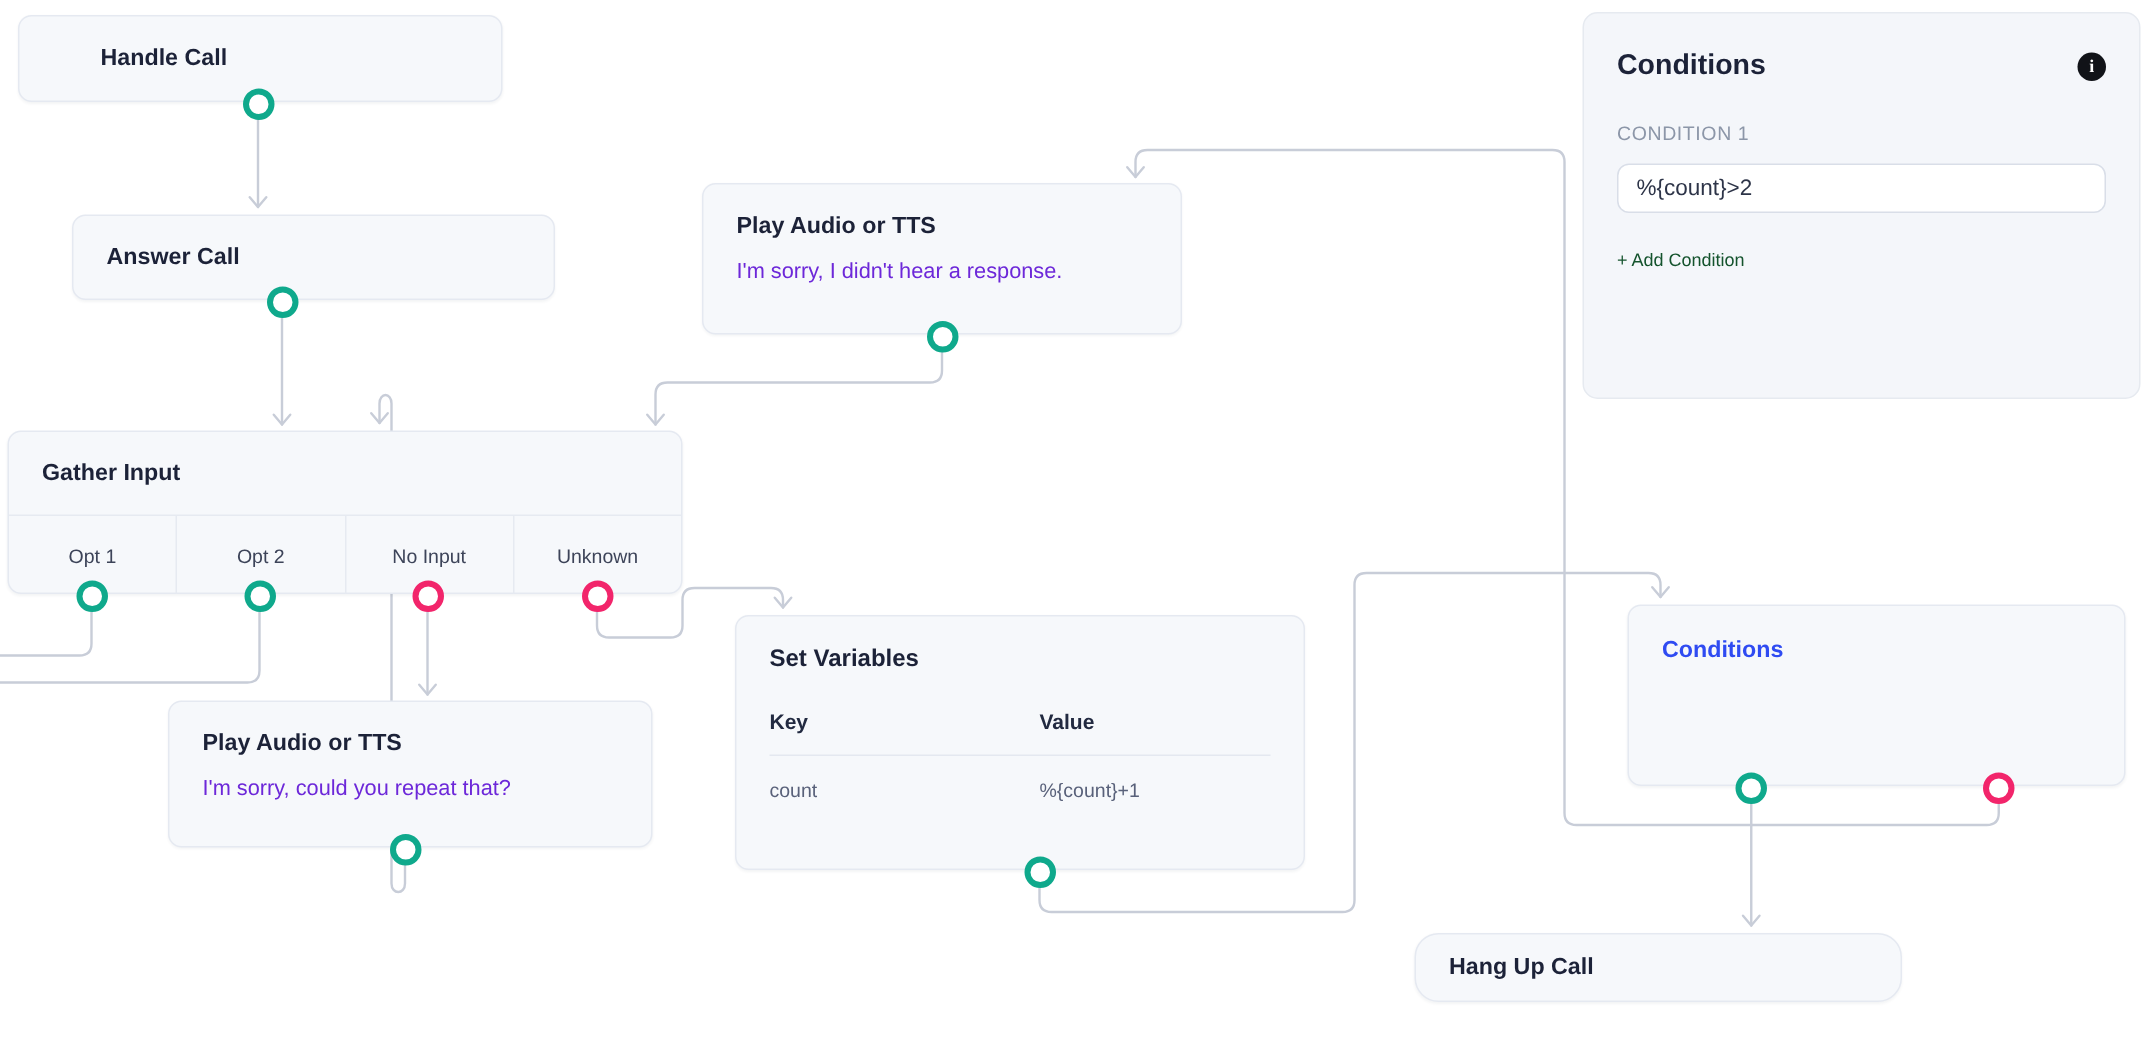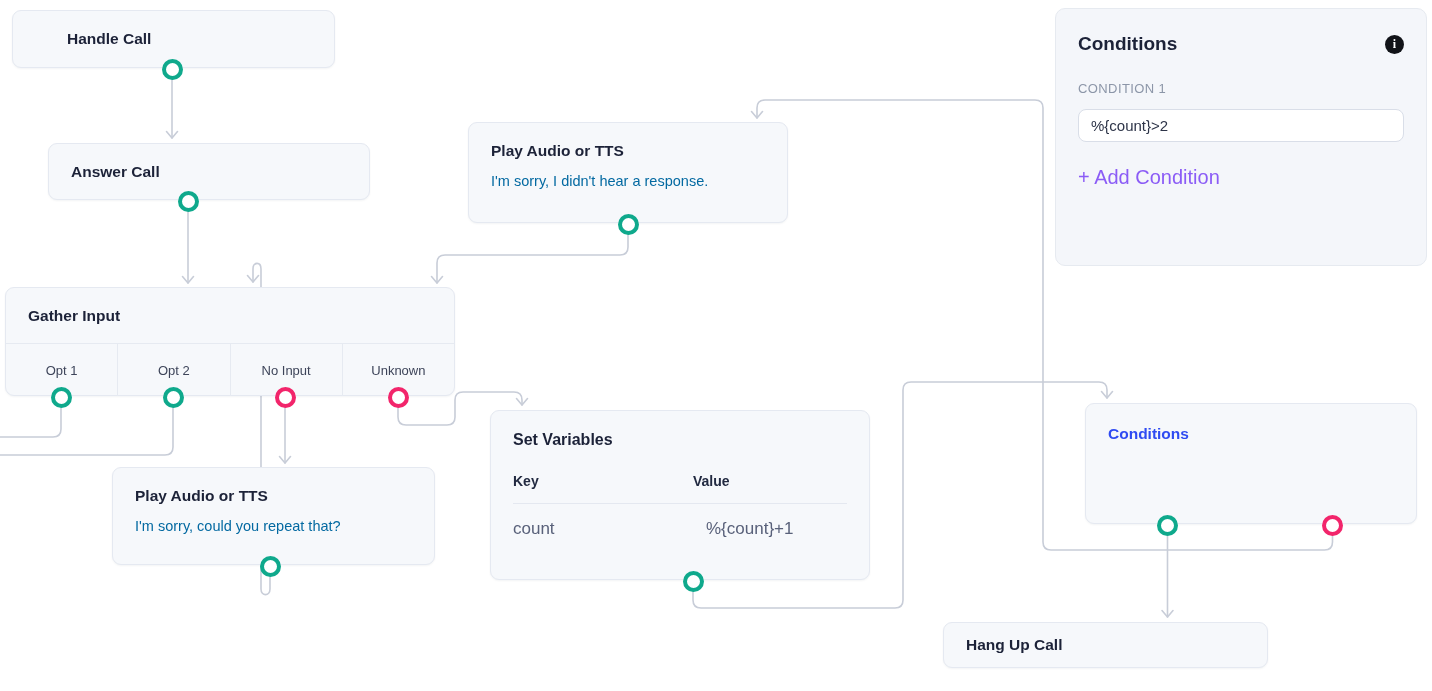--- a/index.html
+++ b/index.html
@@ -9,52 +9,52 @@
   .node{
     position:absolute;background:#f6f8fb;border:1px solid #e5e9f1;border-radius:9px;
     box-shadow:0 1px 2px rgba(20,30,60,.05);box-sizing:border-box;color:#1c2238;
   }
   .node .titlebar{display:flex;align-items:center;padding:0 22px;font-weight:bold;font-size:15.5px;color:#1c2238;}
   .node.simple .titlebar{height:100%;}
   .blue-title{color:#2f4bf2 !important;}
 
   .playnode{padding:19px 22px 0 22px;}
   .playnode .ptitle{font-weight:bold;font-size:15.5px;margin-bottom:13px;}
-  .playnode .pbody{font-size:14.5px;color:#0369a1;}
+  .playnode .pbody{font-size:14.5px;color:#6d28d9;}
 
   .branch-row{display:flex;border-top:1px solid #e6eaf1;height:52px;}
   .branch-cell{flex:1;display:flex;align-items:center;justify-content:center;
     font-size:13px;color:#3d4459;border-right:1px solid #e6eaf1;}
   .branch-cell:last-child{border-right:none;}
 
   .setvars{padding:20px 22px 0 22px;}
   .setvars .ptitle{font-weight:bold;font-size:16px;margin-bottom:24px;}
   .kv-head{display:flex;font-weight:bold;font-size:14px;color:#222a41;}
   .kv-head .k,.kv-row .k{width:180px;}
   .kv-div{border:none;border-top:1px solid #e4e8f0;margin:14px 0 15px 0;}
-  .kv-row{display:flex;font-size:17px;color:#59617a;gap:13px;}
+  .kv-row{display:flex;font-size:13px;color:#59617a;}
 
   .port{position:absolute;width:13px;height:13px;border-radius:50%;background:#ffffff;box-sizing:content-box;}
   .port.green{border:4px solid #0fa98c;}
   .port.pink{border:4px solid #f2256b;}
 
   .panel{
     position:absolute;left:1055px;top:8px;width:372px;height:258px;box-sizing:border-box;
     background:#f4f6fa;border:1px solid #e6eaf0;border-radius:10px;padding:24px 22px;
   }
   .panel .phead{display:flex;align-items:center;justify-content:space-between;}
   .panel .ptitle{font-weight:bold;font-size:19px;color:#1c2238;}
   .info-btn{width:19px;height:19px;border-radius:50%;background:#111318;color:#ffffff;border:none;
     display:flex;align-items:center;justify-content:center;font-size:12px;font-weight:bold;
     font-family:"Liberation Serif",serif;cursor:pointer;padding:0;}
   .cond-label{margin-top:26px;font-size:13px;color:#8c96a8;letter-spacing:.4px;}
   .cond-input{margin-top:13px;width:100%;height:33px;box-sizing:border-box;border:1px solid #d9dee8;
     border-radius:8px;background:#ffffff;padding:0 12px;font-size:15px;color:#2d3448;
     font-family:"Liberation Sans",sans-serif;outline:none;}
-  .add-link{display:inline-block;margin-top:24px;font-size:20px;color:#8b5cf6;text-decoration:none;cursor:pointer;}
+  .add-link{display:inline-block;margin-top:24px;font-size:12px;color:#14532d;text-decoration:none;cursor:pointer;}
 </style>
 </head>
 <body>
 
 <div id="canvas">
 
   <svg id="edges" width="1432" height="691" viewBox="0 0 1432 691" fill="none" stroke="#c8cdd8" stroke-width="1.6" stroke-linecap="round" stroke-linejoin="round">
     <path d="M172 77 V138"></path>
     <path d="M166.5 131.5 L172 138 L177.5 131.5"></path>
     <path d="M188 209 V283"></path>
@@ -115,21 +115,21 @@
     <div class="kv-row">
       <div class="k">count</div>
       <div class="v">%{count}+1</div>
     </div>
   </div>
 
   <div class="node" style="left:1085px;top:403px;width:332px;height:121px;">
     <div class="titlebar blue-title" style="height:59px;">Conditions</div>
   </div>
 
-  <div class="node simple" style="left:943px;top:622px;width:325px;height:46px;">
+  <div class="node simple" style="left:943px;top:622px;width:325px;height:46px;border-radius:16px;">
     <div class="titlebar">Hang Up Call</div>
   </div>
 
   <div class="port green" style="left:161.5px;top:58.5px;"></div>
   <div class="port green" style="left:177.5px;top:190.5px;"></div>
   <div class="port green" style="left:617.5px;top:213.5px;"></div>
   <div class="port green" style="left:50.5px;top:386.5px;"></div>
   <div class="port green" style="left:162.5px;top:386.5px;"></div>
   <div class="port pink" style="left:274.5px;top:386.5px;"></div>
   <div class="port pink" style="left:387.5px;top:386.5px;"></div>

